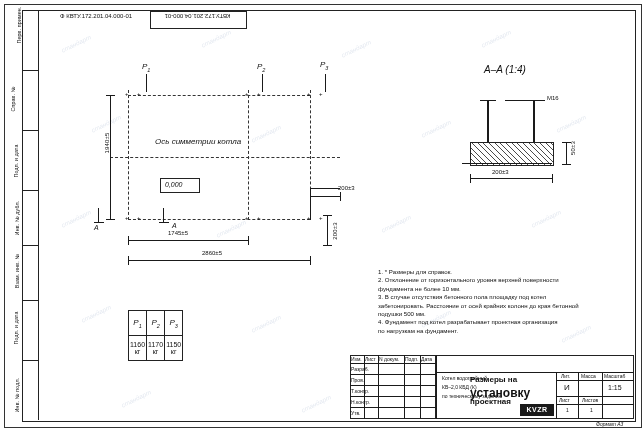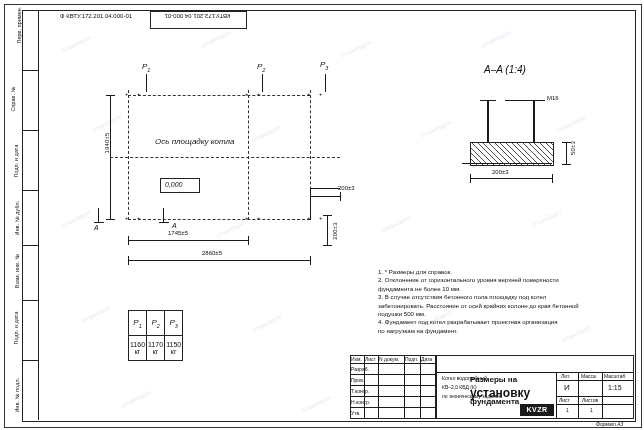--- a/index.html
+++ b/index.html
@@ -122,21 +122,21 @@
   <div class="plus" style="left:319px;top:215px;">+</div>
 
   <div class="ln vln" style="left:146px;top:74px;height:18px;"></div>
   <div class="plabel" style="left:142px;top:62px;"><span>P</span><span class="sub">1</span></div>
   <div class="ln vln" style="left:262px;top:74px;height:18px;"></div>
   <div class="plabel" style="left:257px;top:62px;"><span>P</span><span class="sub">2</span></div>
   <div class="ln vln" style="left:325px;top:74px;height:18px;"></div>
   <div class="plabel" style="left:320px;top:60px;"><span>P</span><span class="sub">3</span></div>
 
   <div class="dash-h" style="left:110px;top:157px;width:230px;border-top:1px dashed #333;"></div>
-  <div class="txt ital" style="left:155px;top:137px;font-size:8px;">Ось площадку котла</div>
+  <div class="txt ital" style="left:155px;top:137px;font-size:8px;">Ось симметрии котла</div>
 
   <div class="white-box" style="left:160px;top:178px;width:38px;height:13px;"></div>
   <div class="txt ital" style="left:165px;top:181px;font-size:7px;">0,000</div>
 
   <div class="ln vln" style="left:110px;top:95px;height:124px;"></div>
   <div class="ln hln" style="left:106px;top:95px;width:9px;"></div>
   <div class="ln hln" style="left:106px;top:219px;width:9px;"></div>
   <div class="vlabel dim" style="left:96px;top:140px;width:16px;"><span class="vtext">1940±5</span></div>
 
   <div class="ln vln" style="left:98px;top:208px;height:14px;"></div>
@@ -243,21 +243,21 @@
   <div class="tb-txt" style="left:351px;top:377px;">Пров.</div>
   <div class="tb-txt" style="left:351px;top:388px;">Т.контр.</div>
   <div class="tb-txt" style="left:351px;top:399px;">Н.контр.</div>
   <div class="tb-txt" style="left:351px;top:410px;">Утв.</div>
 
   <div class="ln hln" style="left:436px;top:372px;width:198px;"></div>
   <div class="ln vln" style="left:436px;top:355px;height:64px;"></div>
 
   <div class="txt bold" style="left:470px;top:375px;font-size:8px;">Размеры на</div>
   <div class="txt bold" style="left:470px;top:386px;font-size:12px;">установку</div>
-  <div class="txt bold" style="left:470px;top:397px;font-size:8px;">фундамента</div>
+  <div class="txt bold" style="left:470px;top:397px;font-size:8px;">проектная</div>
 
   <div class="ln vln" style="left:556px;top:372px;height:47px;"></div>
   <div class="ln hln" style="left:556px;top:380px;width:78px;"></div>
   <div class="ln hln" style="left:556px;top:396px;width:78px;"></div>
   <div class="ln hln" style="left:556px;top:404px;width:78px;"></div>
   <div class="ln vln" style="left:578px;top:372px;height:24px;"></div>
   <div class="ln vln" style="left:602px;top:372px;height:24px;"></div>
   <div class="ln vln" style="left:578px;top:396px;height:23px;"></div>
   <div class="ln vln" style="left:602px;top:396px;height:23px;"></div>
 

